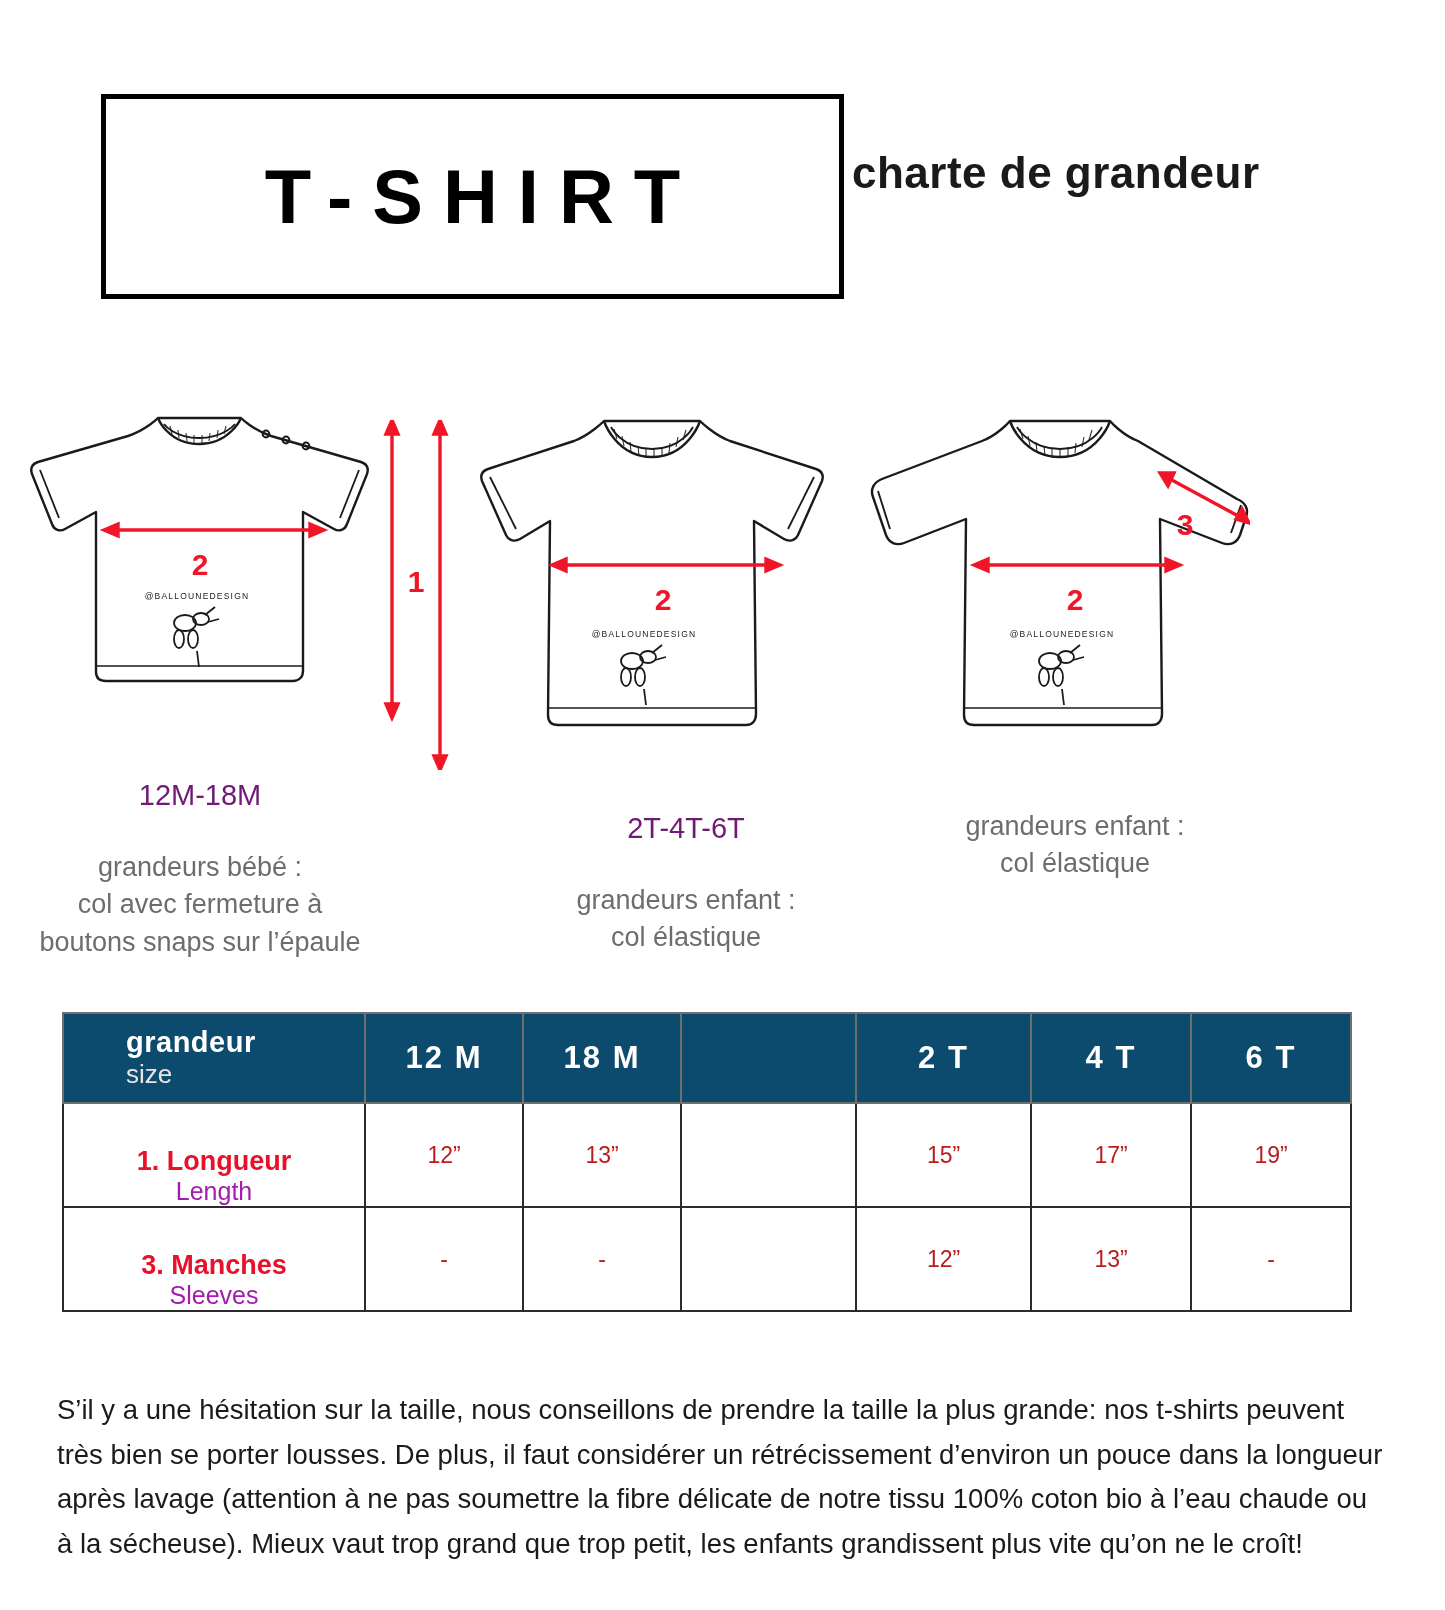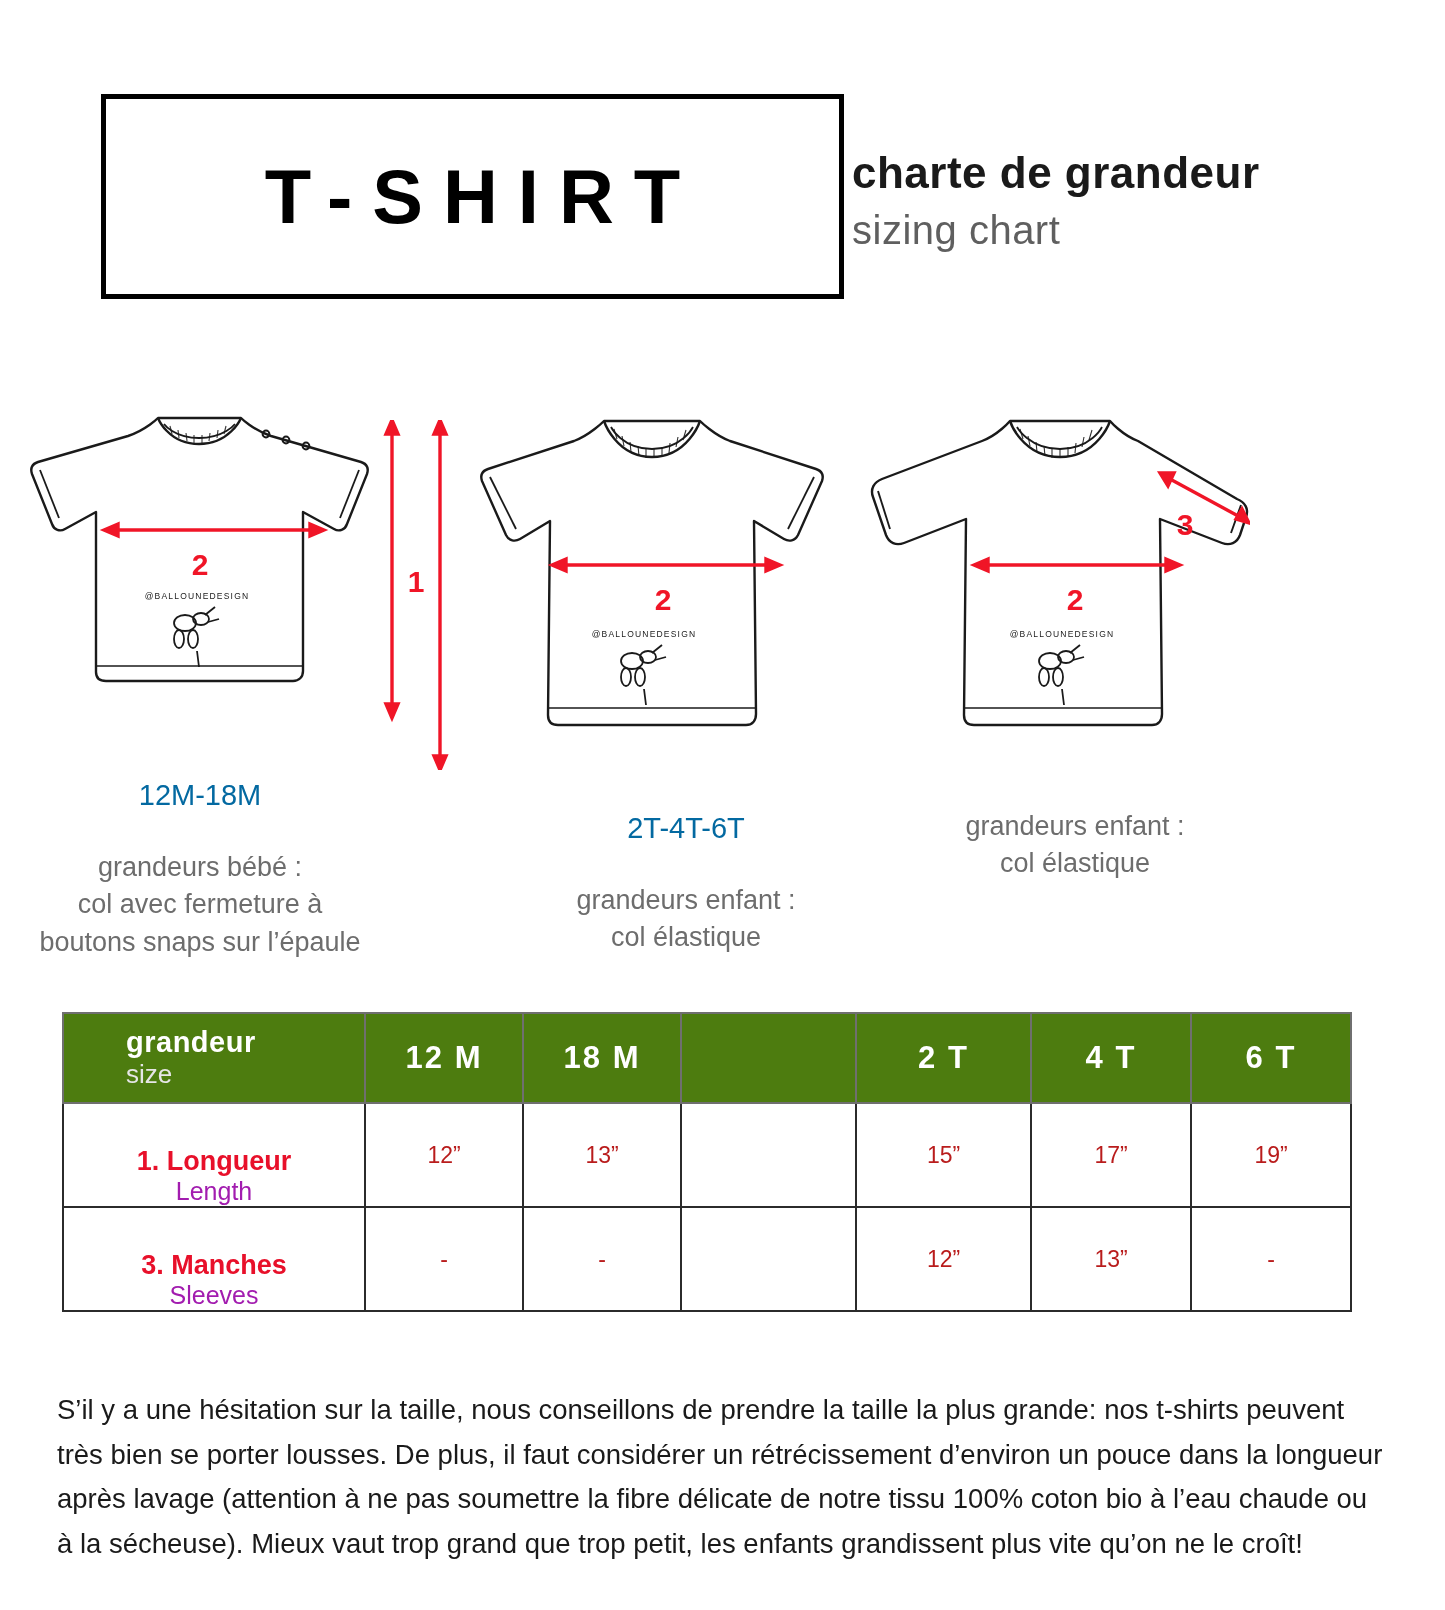--- a/index.html
+++ b/index.html
@@ -82,41 +82,41 @@
   .caption {
     position: absolute;
     text-align: center;
     color: #6d6d6d;
     font-size: 27px;
     line-height: 1.38;
   }
   .caption .size-name {
     display: block;
     font-size: 29px;
-    color: #0369a1;
+    color: #701a75;
     margin-bottom: 34px;
   }
 
   
   .chart {
     position: absolute;
     left: 62px;
     top: 1012px;
     width: 1288px;
     border-collapse: collapse;
     table-layout: fixed;
   }
   .chart td, .chart th {
     border: 2px solid #2b2b2b;
     text-align: center;
     vertical-align: middle;
     padding: 0;
   }
   .chart thead th {
-    background: #4d7c0f;
+    background: #0c4a6e;
     color: #ffffff;
     height: 88px;
     border-color: #6f6f6f;
     font-weight: normal;
   }
   .chart thead th.hdr-label {
     text-align: left;
     padding-left: 62px;
   }
   .hdr-fr {
@@ -171,21 +171,20 @@
   }
 </style>
 </head>
 <body>
 
 <div class="header">
   <div class="title-box">
     <span class="title-text">T-SHIRT</span>
   </div>
   <div class="subtitle-fr">charte de grandeur</div>
-  <div class="subtitle-en">sizing chart</div>
 </div>
 
 <div class="shirts">
 
   <div class="shirt-fig" style="left:18px; top:10px;">
     <svg class="shirt-svg" width="360" height="330" viewBox="0 0 360 330">
       <g fill="#ffffff" stroke="#1a1a1a" stroke-width="2.4" stroke-linejoin="round">
         <path d="M140 18 C140 18 128 30 110 36 L20 62 C14 64 12 68 14 74 L34 124 C36 130 42 132 47 129 L78 112 L78 272 C78 278 82 281 88 281 L275 281 C281 281 285 277 285 271 L285 112 L316 129 C321 132 327 130 329 124 L349 74 C351 68 349 64 343 62 L253 36 C235 30 223 18 223 18 Z"></path>
         <path d="M140 18 C140 18 150 44 181 44 C212 44 223 18 223 18" fill="none"></path>
         <path d="M146 24 C146 24 156 38 181 38 C206 38 217 24 217 24" fill="none" stroke-width="1.8"></path>

